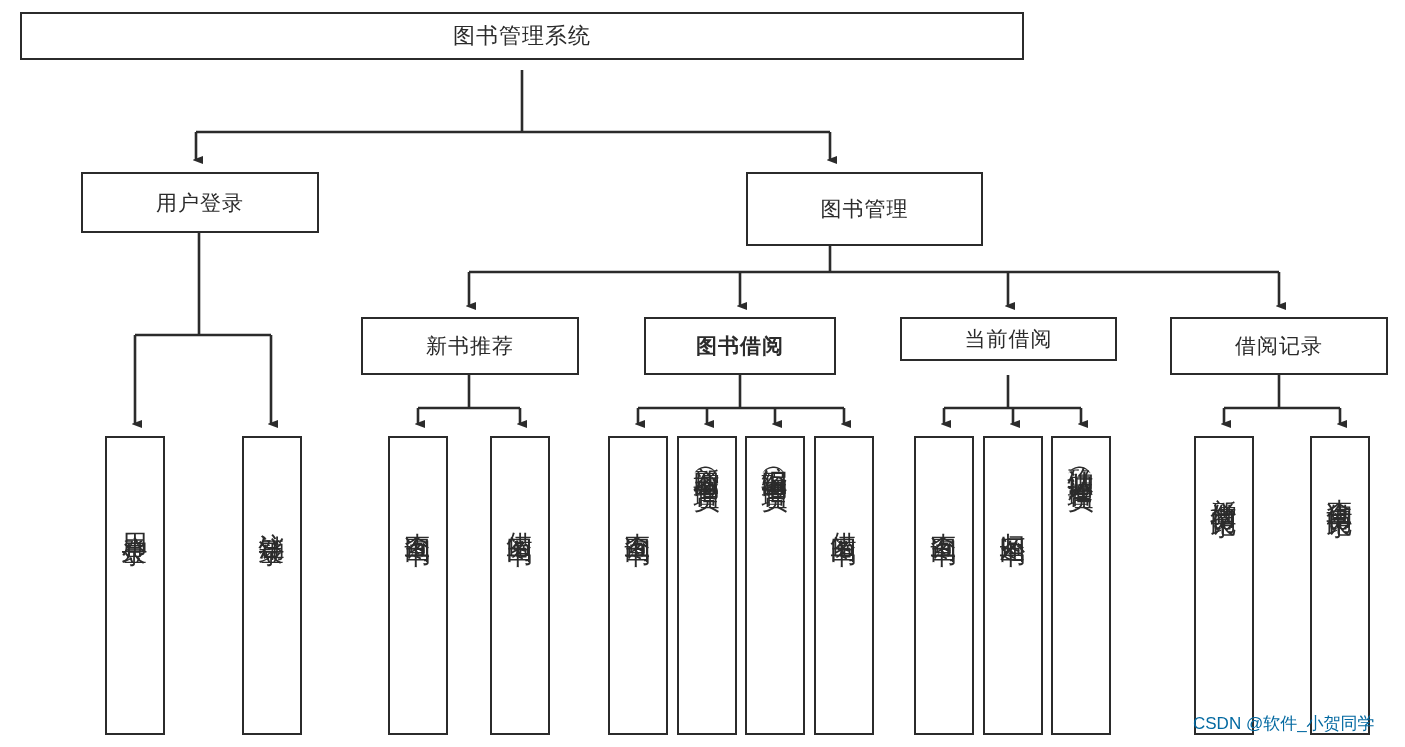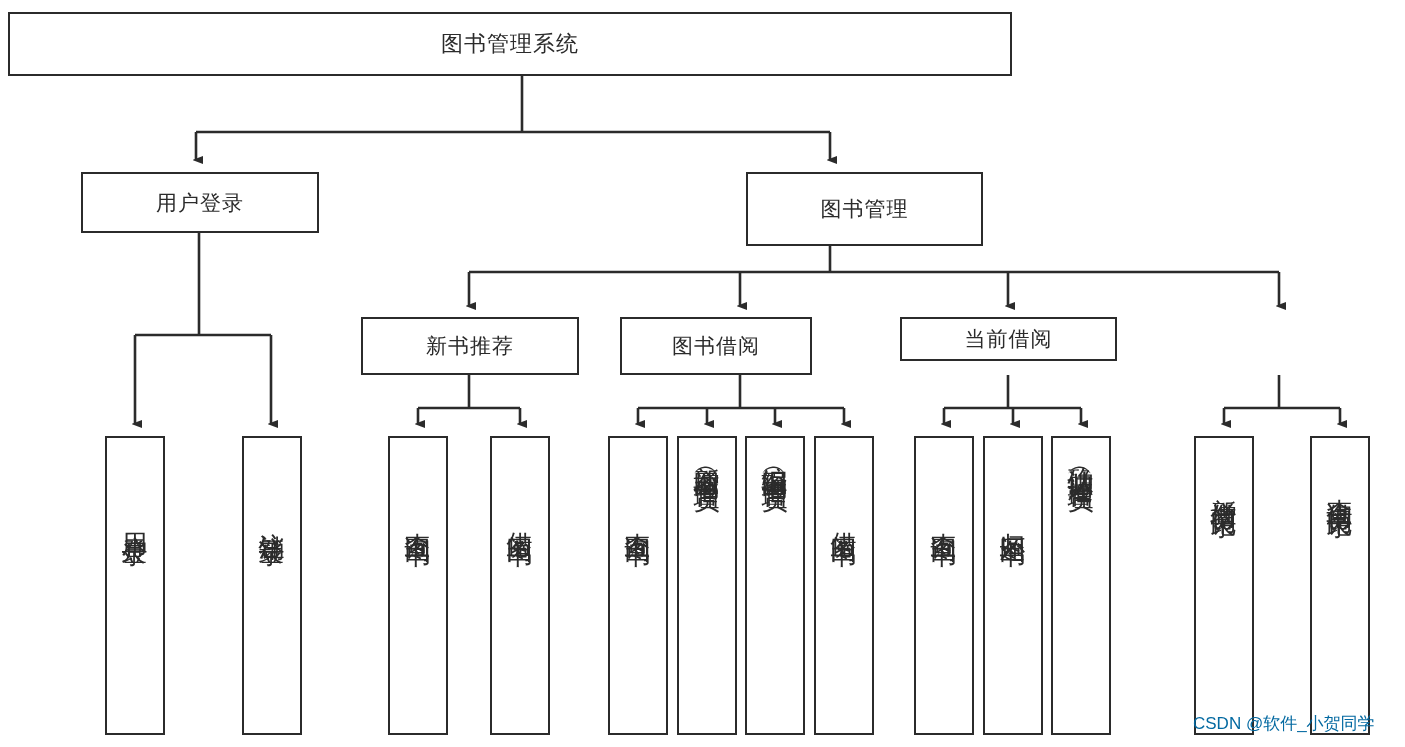--- a/index.html
+++ b/index.html
@@ -118,40 +118,43 @@
       <path d="M1013,408 L1013,424" marker-end="url(#arrow)"></path>
       <path d="M1081,408 L1081,424" marker-end="url(#arrow)"></path>
 
       <path d="M1279,375 L1279,408"></path>
       <path d="M1224,408 L1340,408"></path>
       <path d="M1224,408 L1224,424" marker-end="url(#arrow)"></path>
       <path d="M1340,408 L1340,424" marker-end="url(#arrow)"></path>
     </g>
   </svg>
 
-  <div class="node horizontal root" style="left:8px; top:12px; width:1004px; height:64px;">
+  <div class="node horizontal root" style="left:20px; top:12px; width:1004px; height:48px;">
     <span class="label">图书管理系统</span>
   </div>
 
   <div class="node horizontal" style="left:81px; top:172px; width:238px; height:61px;">
     <span class="label">用户登录</span>
   </div>
   <div class="node horizontal" style="left:746px; top:172px; width:237px; height:74px;">
     <span class="label">图书管理</span>
   </div>
 
   <div class="node horizontal" style="left:361px; top:317px; width:218px; height:58px;">
     <span class="label">新书推荐</span>
   </div>
-  <div class="node horizontal" style="left:620px; top:317px; width:192px; height:58px;">
+  <div class="node horizontal" style="left:644px; top:317px; width:192px; height:58px;font-weight:bold;">
     <span class="label">图书借阅</span>
   </div>
   <div class="node horizontal" style="left:900px; top:317px; width:217px; height:44px;">
     <span class="label">当前借阅</span>
   </div>
+  <div class="node horizontal" style="left:1170px; top:317px; width:218px; height:58px;">
+    <span class="label">借阅记录</span>
+  </div>
 
   <div class="node vertical" style="left:105px; top:436px; width:60px; height:299px; padding-top:74px;">
     <span class="label">用户登录</span>
   </div>
   <div class="node vertical" style="left:242px; top:436px; width:60px; height:299px; padding-top:74px;">
     <span class="label">注销登录</span>
   </div>
 
   <div class="node vertical" style="left:388px; top:436px; width:60px; height:299px; padding-top:74px;">
     <span class="label">查询图书</span>

